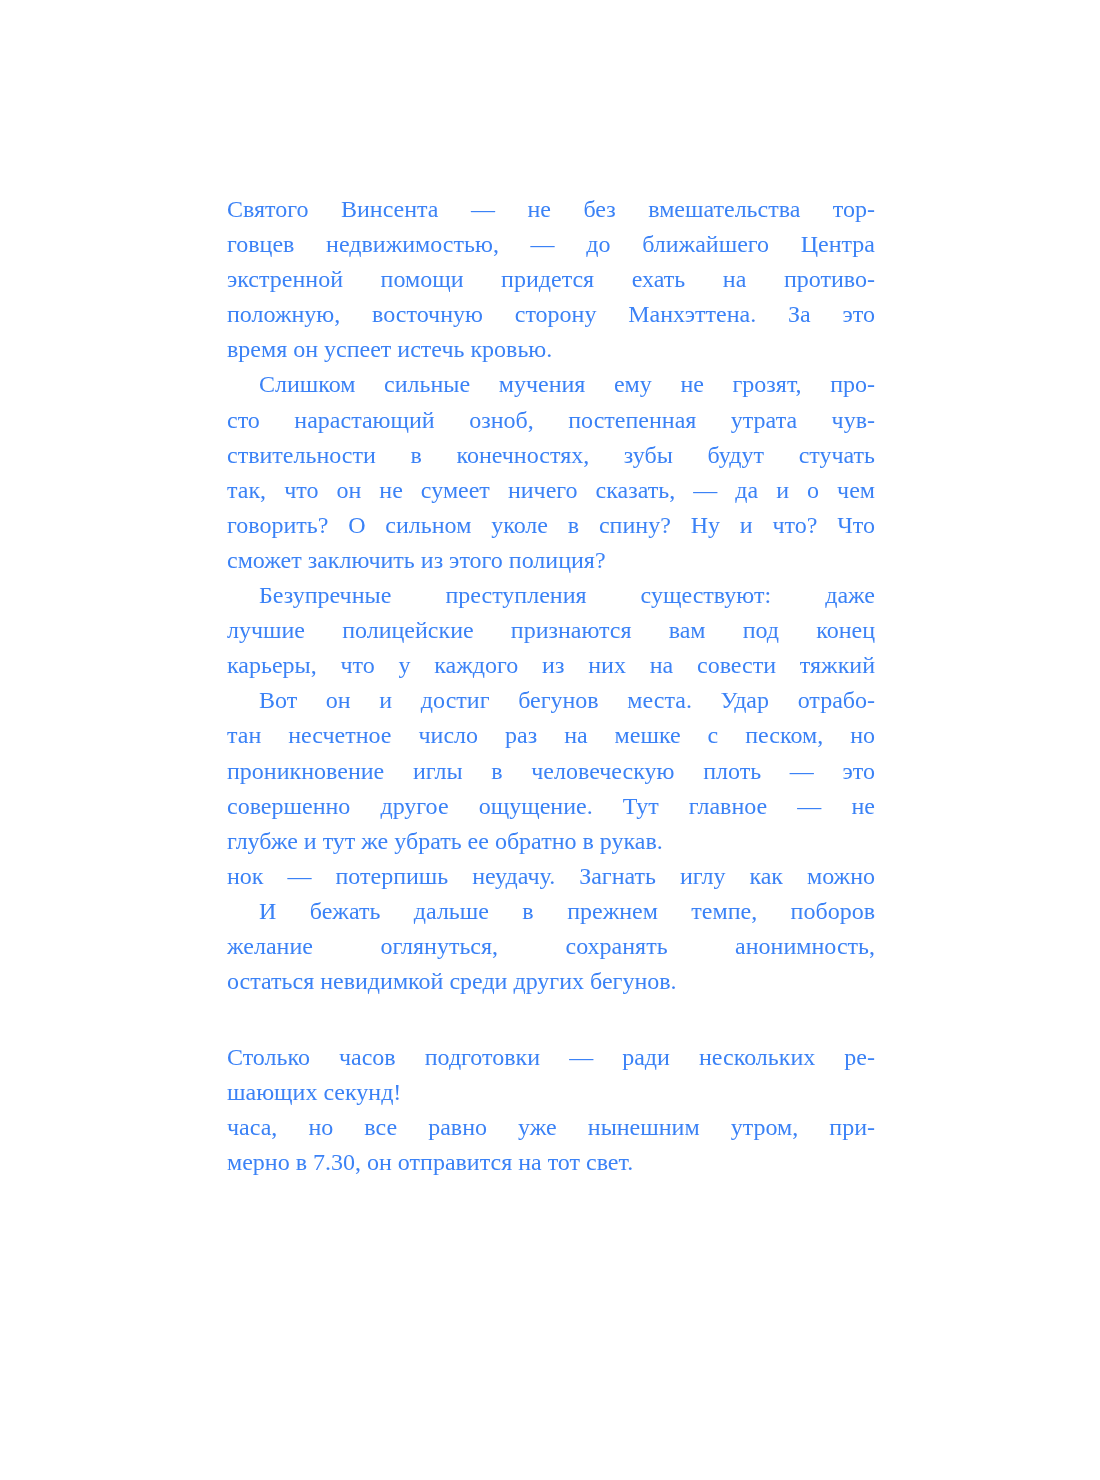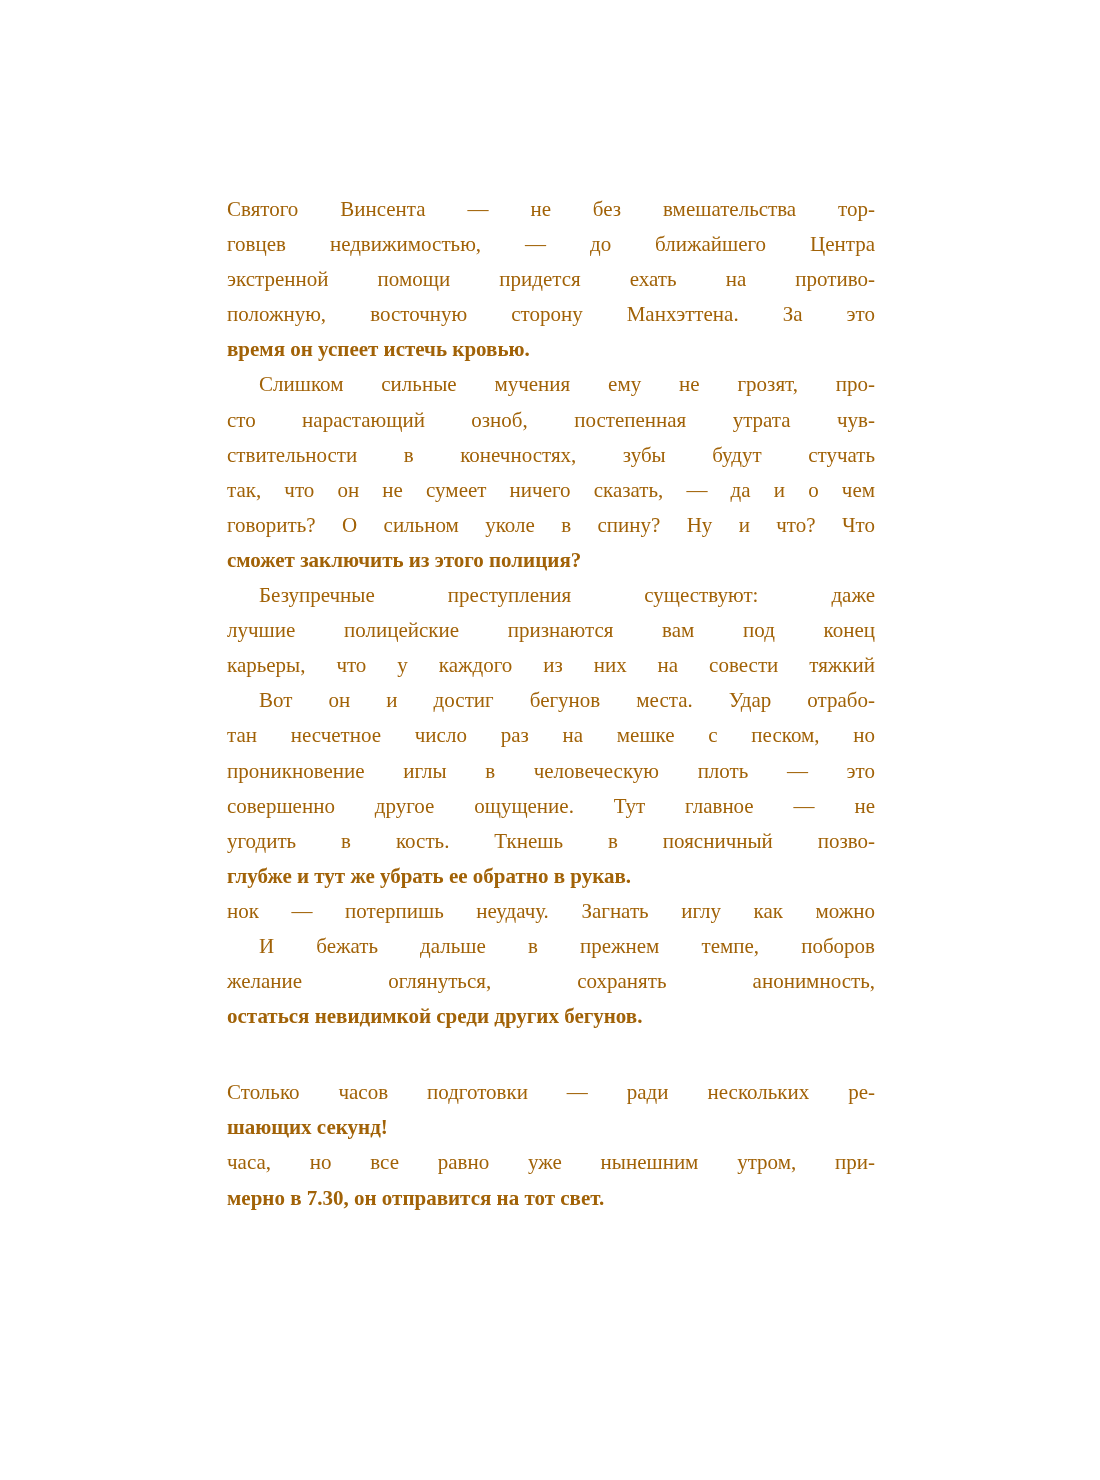--- a/index.html
+++ b/index.html
@@ -18,36 +18,35 @@
   }
   .text-column {
     position: absolute;
     left: 227px;
     top: 192px;
     width: 648px;
   }
   .para {
     margin: 0;
     font-family: "Liberation Serif", "DejaVu Serif", serif;
-    font-size: 21px;
+    font-size: 24px;
     line-height: 35.1px;
-    color: #a16207;
+    color: #3b82f6;
     text-align: justify;
     -webkit-font-smoothing: antialiased;
   }
   
   .line {
     display: block;
     text-align: justify;
     text-align-last: justify;
     white-space: nowrap;
   }
   .line.last {
     text-align-last: left;
-    font-weight: bold;
   }
   .line.indent {
     text-indent: 32px;
   }
   .section-gap {
     height: 41px;
   }
 </style>
 </head>
 <body>
@@ -72,21 +71,20 @@
       <p class="para">
         <span class="line indent">Безупречные преступления существуют: даже</span>
         <span class="line">лучшие полицейские признаются вам под конец</span>
         <span class="line">карьеры, что у каждого из них на совести тяжкий</span>
       </p>
       <p class="para">
         <span class="line indent">Вот он и достиг бегунов места. Удар отрабо-</span>
         <span class="line">тан несчетное число раз на мешке с песком, но</span>
         <span class="line">проникновение иглы в человеческую плоть — это</span>
         <span class="line">совершенно другое ощущение. Тут главное — не</span>
-        <span class="line">угодить в кость. Ткнешь в поясничный позво-</span>
         <span class="line last">глубже и тут же убрать ее обратно в рукав.</span>
         <span class="line">нок — потерпишь неудачу. Загнать иглу как можно</span>
       </p>
       <p class="para">
         <span class="line indent">И бежать дальше в прежнем темпе, поборов</span>
         <span class="line">желание оглянуться, сохранять анонимность,</span>
         <span class="line last">остаться невидимкой среди других бегунов.</span>
       </p>
       <div class="section-gap"></div>
       <p class="para">

